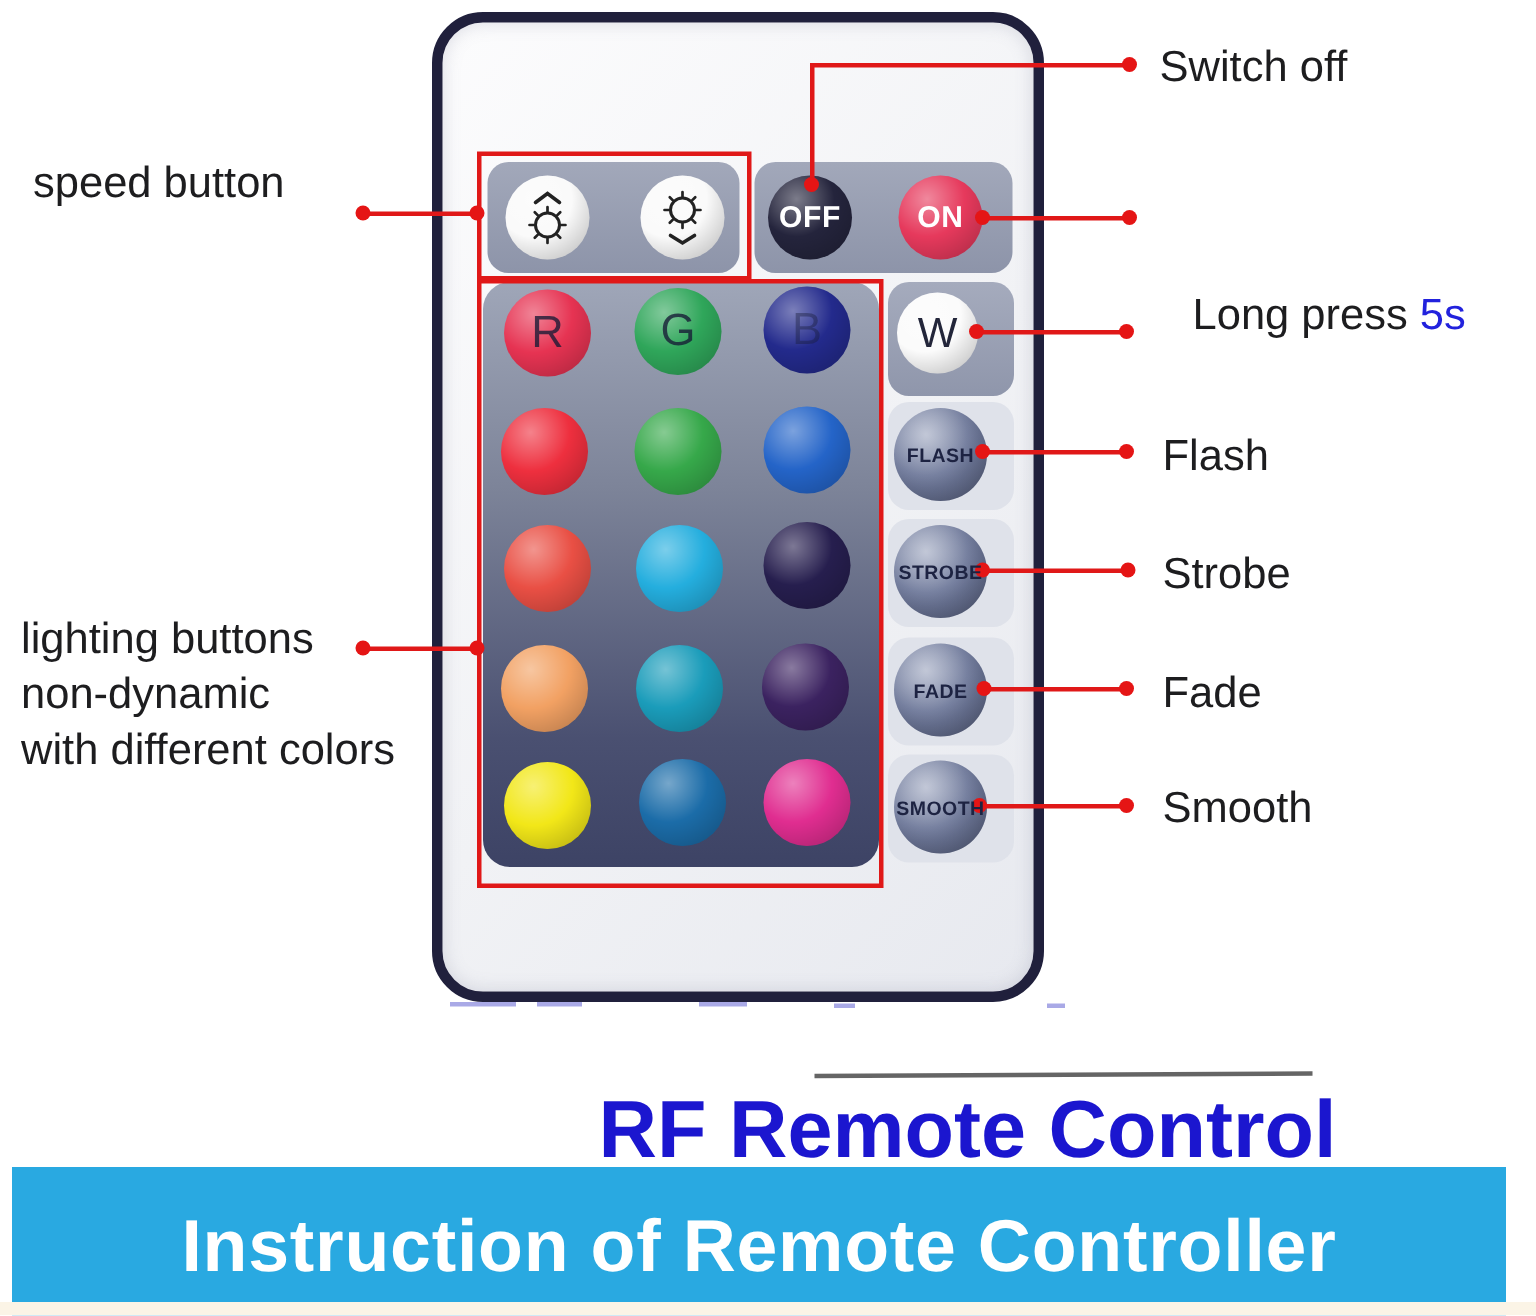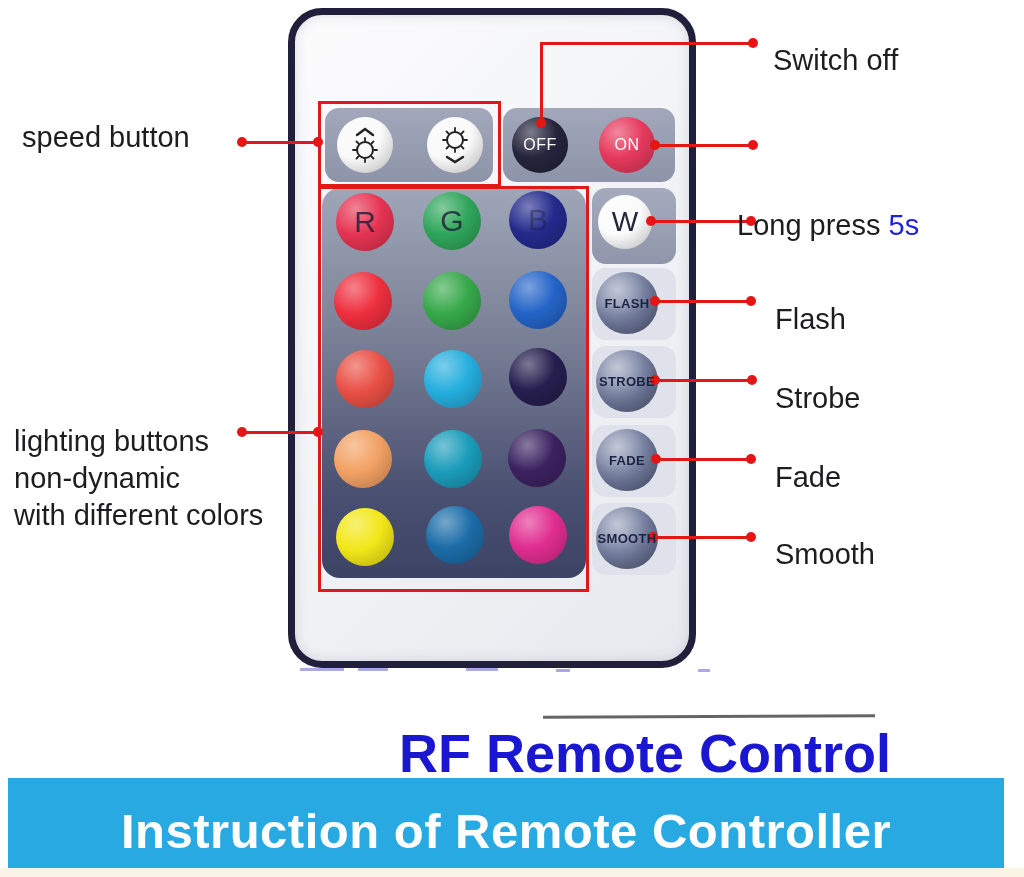--- a/index.html
+++ b/index.html
@@ -15,36 +15,36 @@
   .panel{position:absolute;border-radius:14px;}
   .panel-top{background:linear-gradient(180deg,#a2a8ba,#8d94a9);}
   .panel-grid{background:linear-gradient(180deg,#9fa6b8 0%,#7d8499 35%,#4a5071 78%,#3d4365 100%);border-radius:18px;}
   .panel-w{background:linear-gradient(180deg,#a5abbd,#8f96ab);}
   .panel-mode{background:#dfe2ea;}
 
   .cir{position:absolute;border-radius:50%;display:flex;align-items:center;justify-content:center;}
   .cir::after{content:"";position:absolute;inset:0;border-radius:50%;
       background:radial-gradient(circle at 34% 28%,rgba(255,255,255,.40),rgba(255,255,255,0) 46%,rgba(0,0,0,.28) 100%);}
   .white-btn{width:56px;height:56px;background:#fafafa;}
-  .power-btn{width:56px;height:56px;color:#fff;font-weight:normal;font-size:16px;letter-spacing:.5px;}
+  .power-btn{width:56px;height:56px;color:#fff;font-weight:bold;font-size:20px;letter-spacing:.5px;}
   .grid-btn{width:58px;height:58px;}
   .grid-btn .key-letter{position:relative;z-index:2;font-size:30px;color:rgba(22,26,52,.78);}
   .mode-btn{width:62px;height:62px;background:radial-gradient(circle at 35% 30%,#9aa3bd,#6b7596 60%,#565e7c 100%);
             color:#1d2342;font-size:13px;font-weight:bold;letter-spacing:.3px;}
   .mode-btn span{position:relative;z-index:2;}
   .w-btn{width:54px;height:54px;background:#fbfbfb;color:#23263a;font-size:28px;}
   .w-btn span{position:relative;z-index:2;}
 
   
   .redbox{position:absolute;border:3px solid #e01818;}
   .lh{position:absolute;height:3px;background:#e01818;}
   .lv{position:absolute;width:3px;background:#e01818;}
   .dot{position:absolute;width:10px;height:10px;border-radius:50%;background:#e51515;}
 
-  .lbl{position:absolute;color:#1d1d1f;font-size:29px;line-height:37px;margin-top:15px;}
+  .lbl{position:absolute;color:#1d1d1f;font-size:29px;line-height:37px;}
   .hl{color:#2222dd;}
 
   
   .title{position:absolute;left:330px;top:722px;width:630px;text-align:center;
          color:#1b16cf;font-size:54px;font-weight:bold;letter-spacing:0;}
   .smudge{position:absolute;left:543px;top:715px;width:332px;height:3px;background:#4a4a4a;
           opacity:.85;transform:rotate(-.3deg);}
   .banner{position:absolute;left:8px;top:778px;width:996px;height:106px;background:#29a9e1;
           display:flex;align-items:center;justify-content:center;}
   .banner-text{color:#ffffff;font-size:49px;font-weight:bold;letter-spacing:.5px;}
@@ -195,21 +195,21 @@
   <div class="lbl" style="left:22px;top:104px;">
     <div>speed button</div>
   </div>
   <div class="lbl" style="left:14px;top:408px;">
     <div>lighting buttons</div>
     <div>non-dynamic</div>
     <div>with different colors</div>
   </div>
 
   <div class="lbl" style="left:773px;top:27px;">Switch off</div>
-  <div class="lbl" style="left:737px;top:192px;">
+  <div class="lbl" style="left:795px;top:192px;">
     <div><span>Long press </span><span class="hl">5s</span></div>
   </div>
   <div class="lbl" style="left:775px;top:286px;">Flash</div>
   <div class="lbl" style="left:775px;top:365px;">Strobe</div>
   <div class="lbl" style="left:775px;top:444px;">Fade</div>
   <div class="lbl" style="left:775px;top:521px;">Smooth</div>
 
   <div class="dash" style="left:300px;top:668px;width:44px;"></div>
   <div class="dash" style="left:358px;top:668px;width:30px;"></div>
   <div class="dash" style="left:466px;top:668px;width:32px;"></div>

